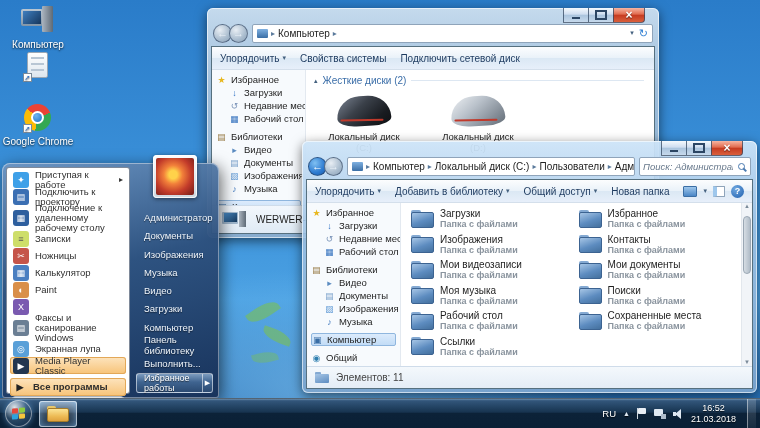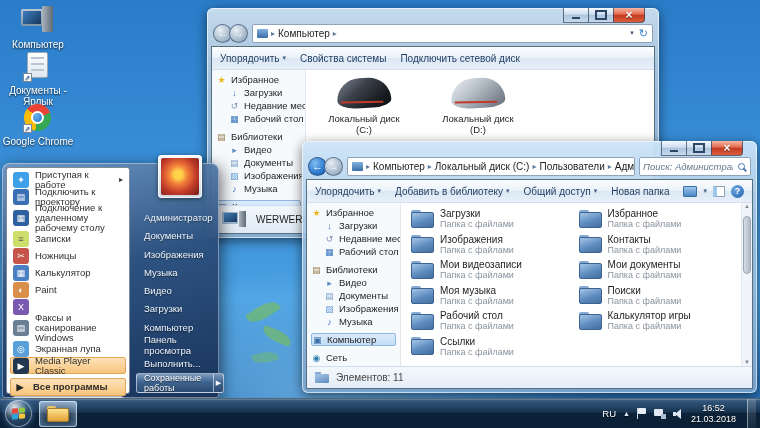--- a/index.html
+++ b/index.html
@@ -105,21 +105,21 @@
 
   
   .fgrid { position:absolute; inset:3px 14px 0 10px; display:grid; grid-template-columns:1fr 1fr;
            grid-template-rows:repeat(6,25.5px); grid-auto-flow:column; column-gap:8px; }
   .ftile { display:flex; align-items:center; gap:6px; overflow:hidden; }
   .f-ico { width:23px; height:18px; position:relative; flex:0 0 auto; }
   .f-ico::before { content:""; position:absolute; left:0; top:0; width:10px; height:5px; background:#84a9d2; border-radius:2px 2px 0 0; }
   .f-ico::after { content:""; position:absolute; left:0; right:0; top:2px; bottom:0; border-radius:2px;
            background:linear-gradient(160deg,#a7c6e6,#5d8cc0 55%,#44709d); border:1px solid #3c6391; }
   .fname { font-size:10px; color:#1e1e1e; line-height:11px; white-space:nowrap; }
-  .fsub { font-size:9px; color:#8a949e; line-height:10px; }
+  .fsub { font-size:9px; color:#8a949e; line-height:10px;font-weight:bold; }
   .sbar { position:absolute; right:0; top:0; bottom:0; width:11px; background:#f1f4f8; border-left:1px solid #e2e7ed;
           font-size:6px; color:#7a8a99; text-align:center; }
   .sb-thumb { position:absolute; left:1px; right:1px; top:13px; height:58px; border-radius:4px;
           background:linear-gradient(90deg,#d6dde4,#b0bcc8); border:1px solid #9aa7b4; }
   .statusbar { height:22px; flex:0 0 auto; border-top:1px solid #cfdcea; background:linear-gradient(#f4f8fc,#e4edf6);
           display:flex; align-items:center; gap:7px; padding:0 8px; font-size:10px; color:#444; }
   .mini-folder { width:14px; height:11px; position:relative; }
   .mini-folder::before { content:""; position:absolute; left:0; top:0; width:6px; height:3px; background:#84a9d2; border-radius:1px 1px 0 0; }
   .mini-folder::after { content:""; position:absolute; inset:1.5px 0 0 0; background:linear-gradient(160deg,#a7c6e6,#5d8cc0); border-radius:1px; }
 
@@ -214,21 +214,20 @@
 </div>
 <div class="dicon" style="top:52px;">
   <div class="img">
       <span class="docpage">
         <i></i>
         <i></i>
         <i></i>
       </span>
       <span class="shortcut">➚</span>
     </div>
-  <div>Документы - Ярлык</div>
 </div>
 <div class="dicon" style="top:103px;">
   <div class="img">
       <span class="chrome"></span>
       <span class="shortcut">➚</span>
     </div>
   <div>Google Chrome</div>
 </div>
 
 <div class="win inactive" style="left:207px; top:8px; width:452px; height:230px; z-index:2;">
@@ -302,20 +301,25 @@
             <span>Музыка</span>
           </div>
         <div class="s-gap"></div>
         <div class="s-row s-sel">
             <span class="s-ico" style="color:#3a6ea5">▣</span>
             <span>Компьютер</span>
           </div>
 
       </div>
       <div class="content">
+        <div class="grouphdr">
+          <span class="dd">▴</span>
+          <span>Жесткие диски (2)</span>
+          <span class="line"></span>
+        </div>
         <div class="drives">
           <div class="drive">
             <div class="disk c"></div>
             <div>Локальный диск (C:)</div>
           </div>
           <div class="drive">
             <div class="disk d"></div>
             <div>Локальный диск (D:)</div>
           </div>
         </div>
@@ -423,21 +427,21 @@
             <span>Музыка</span>
           </div>
         <div class="s-gap"></div>
         <div class="s-row s-sel">
             <span class="s-ico" style="color:#3a6ea5">▣</span>
             <span>Компьютер</span>
           </div>
         <div class="s-gap"></div>
         <div class="s-row">
             <span class="s-ico" style="color:#2e7fb0">◉</span>
-            <span>Сеть</span>
+            <span>Общий</span>
           </div>
       </div>
       <div class="content">
         <div class="fgrid">
           <div class="ftile">
               <span class="f-ico"></span>
               <span class="ftxt">
                 <div class="fname">Загрузки</div>
                 <div class="fsub">Папка с файлами</div>
               </span>
@@ -501,21 +505,21 @@
           <div class="ftile">
               <span class="f-ico"></span>
               <span class="ftxt">
                 <div class="fname">Поиски</div>
                 <div class="fsub">Папка с файлами</div>
               </span>
             </div>
           <div class="ftile">
               <span class="f-ico"></span>
               <span class="ftxt">
-                <div class="fname">Калькулятор игры</div>
+                <div class="fname">Сохраненные места</div>
                 <div class="fsub">Папка с файлами</div>
               </span>
             </div>
         </div>
         <div class="sbar">
           <div>▲</div>
           <div class="sb-thumb"></div>
           <div style="position:absolute; bottom:1px; left:0; right:0;">▼</div>
         </div>
       </div>
@@ -587,24 +591,24 @@
     <div class="avatar">
         <i></i>
       </div>
     <div class="sm-ritem">Администратор</div>
     <div class="sm-ritem">Документы</div>
     <div class="sm-ritem">Изображения</div>
     <div class="sm-ritem">Музыка</div>
     <div class="sm-ritem">Видео</div>
     <div class="sm-ritem">Загрузки</div>
     <div class="sm-ritem">Компьютер</div>
-    <div class="sm-ritem">Панель просмотра</div>
+    <div class="sm-ritem">Панель библиотеку</div>
     <div class="sm-ritem">Выполнить...</div>
     <div class="sm-shut">
-      <span class="shutbtn">Сохраненные работы</span>
+      <span class="shutbtn">Избранное работы</span>
       <span class="shutarr">▶</span>
     </div>
   </div>
 </div>
 
 <div id="taskbar">
   <div class="orb">
     <span class="flag">
         <i class="f1"></i>
         <i class="f2"></i>

